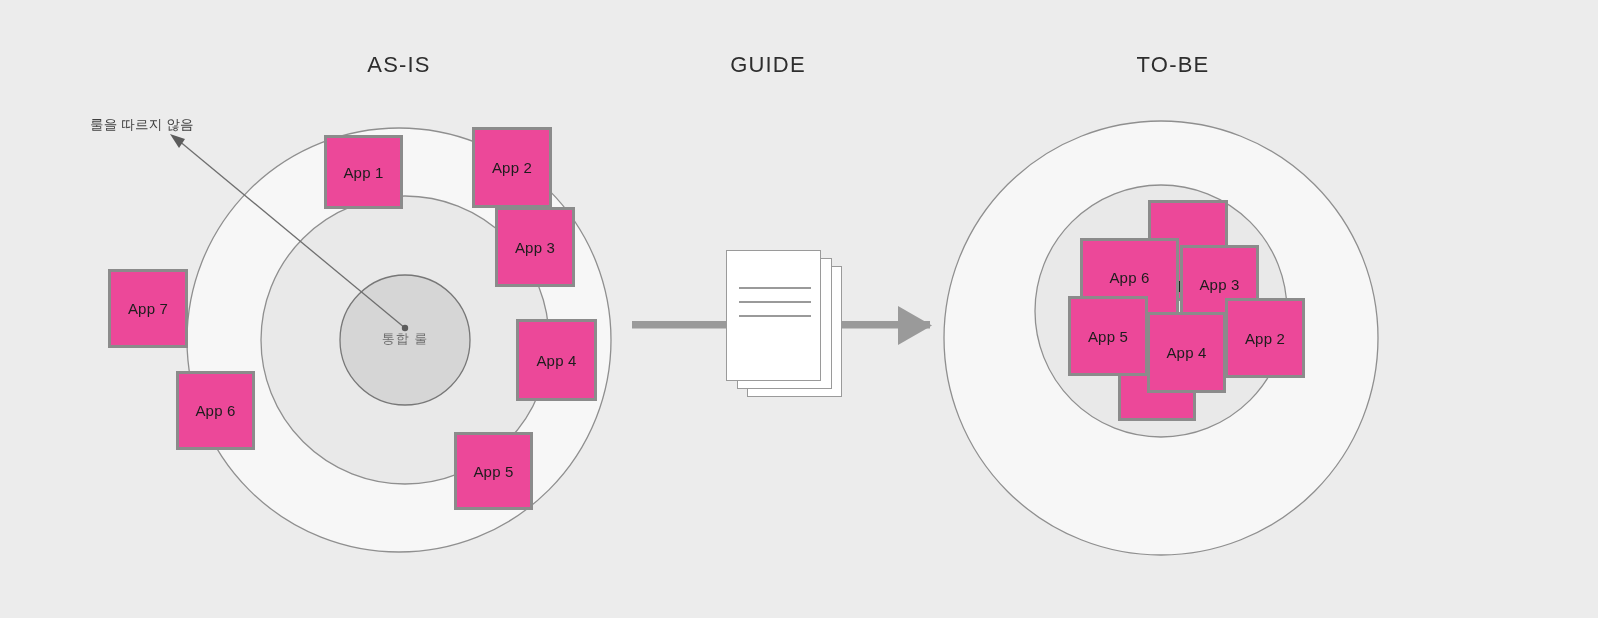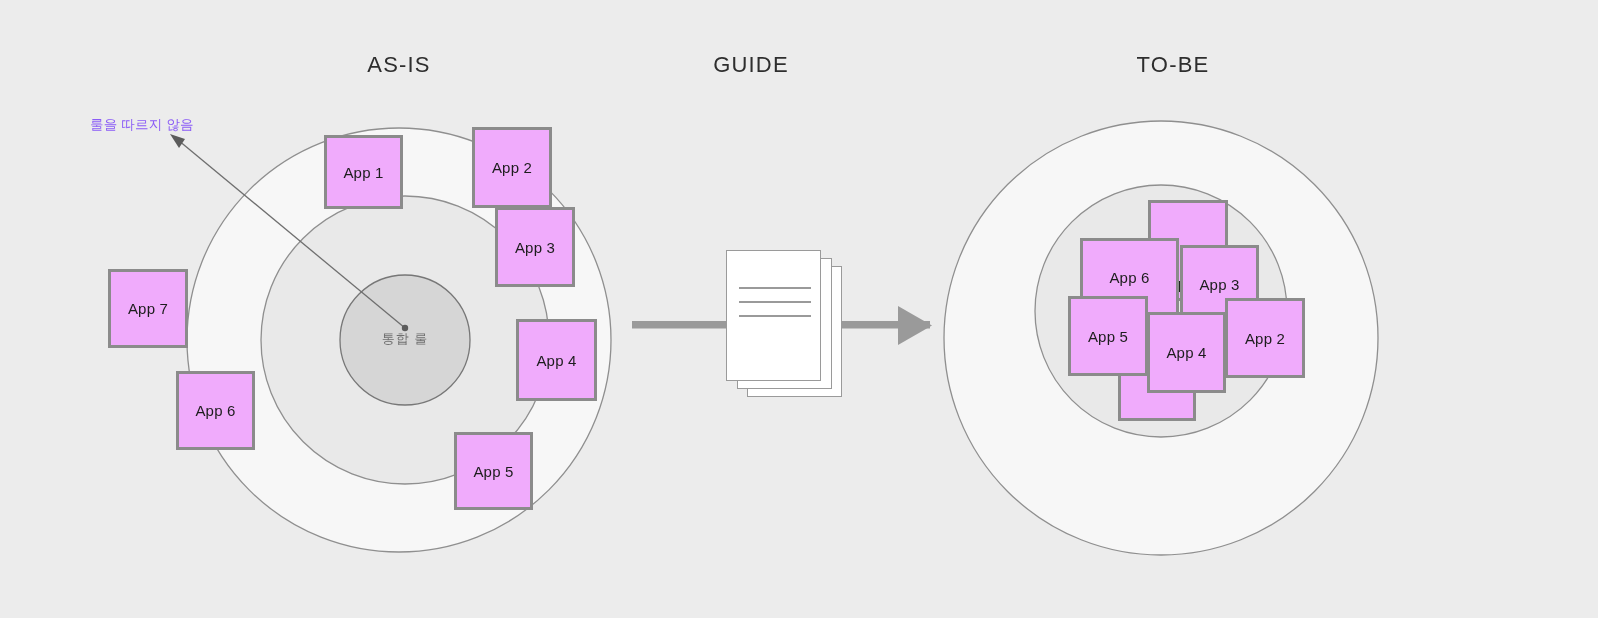--- a/index.html
+++ b/index.html
@@ -28,50 +28,50 @@
     position: absolute;
     font-size: 22px;
     letter-spacing: 1.2px;
     color: #2e2e2e;
     font-weight: 400;
     white-space: nowrap;
     transform: translateX(-50%);
     text-align: center;
   }
   #title-asis  { left: 399px;  top: 52px; }
-  #title-guide { left: 751px;  top: 52px; }
+  #title-guide { left: 768px;  top: 52px; }
   #title-tobe  { left: 1161px; top: 52px; margin-left: 12px; }
 
   
   #annotation-label {
     position: absolute;
     left: 90px;
     top: 116px;
     font-size: 13.5px;
-    color: #8b5cf6;
+    color: #404040;
     white-space: nowrap;
     letter-spacing: 0.2px;
   }
 
   
   #rule-label {
     position: absolute;
     left: 405px;
     top: 330px;
     transform: translateX(-50%);
     font-size: 13px;
     color: #6f6f6f;
     letter-spacing: 1px;
     white-space: nowrap;
   }
 
   
   .app-box {
     position: absolute;
-    background: #f0abfc;
+    background: #ec4899;
     border: 3px solid #8b8b8b;
     box-sizing: border-box;
     display: flex;
     align-items: center;
     justify-content: center;
     font-size: 15px;
     color: #1d1d1d;
     letter-spacing: 0.2px;
   }
   .app-box.label-low {

